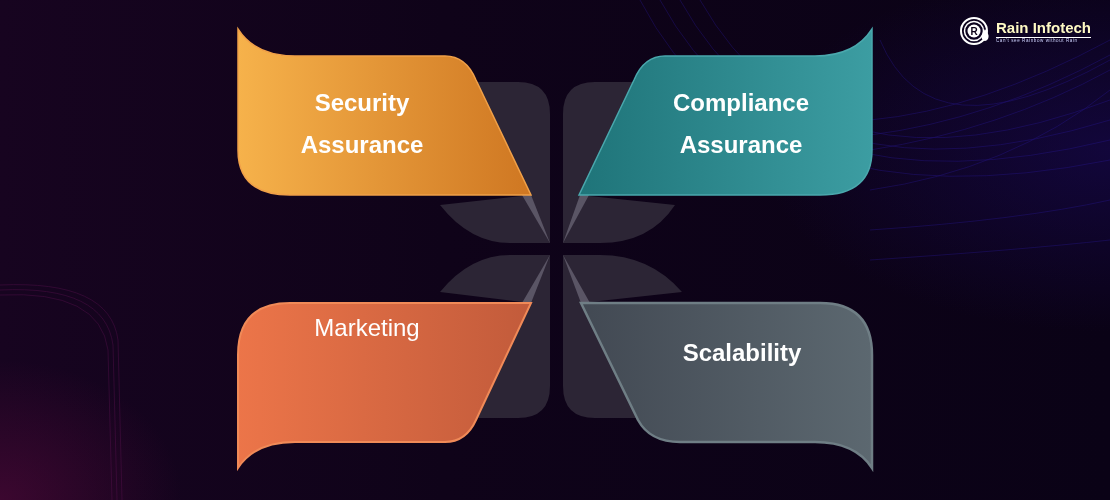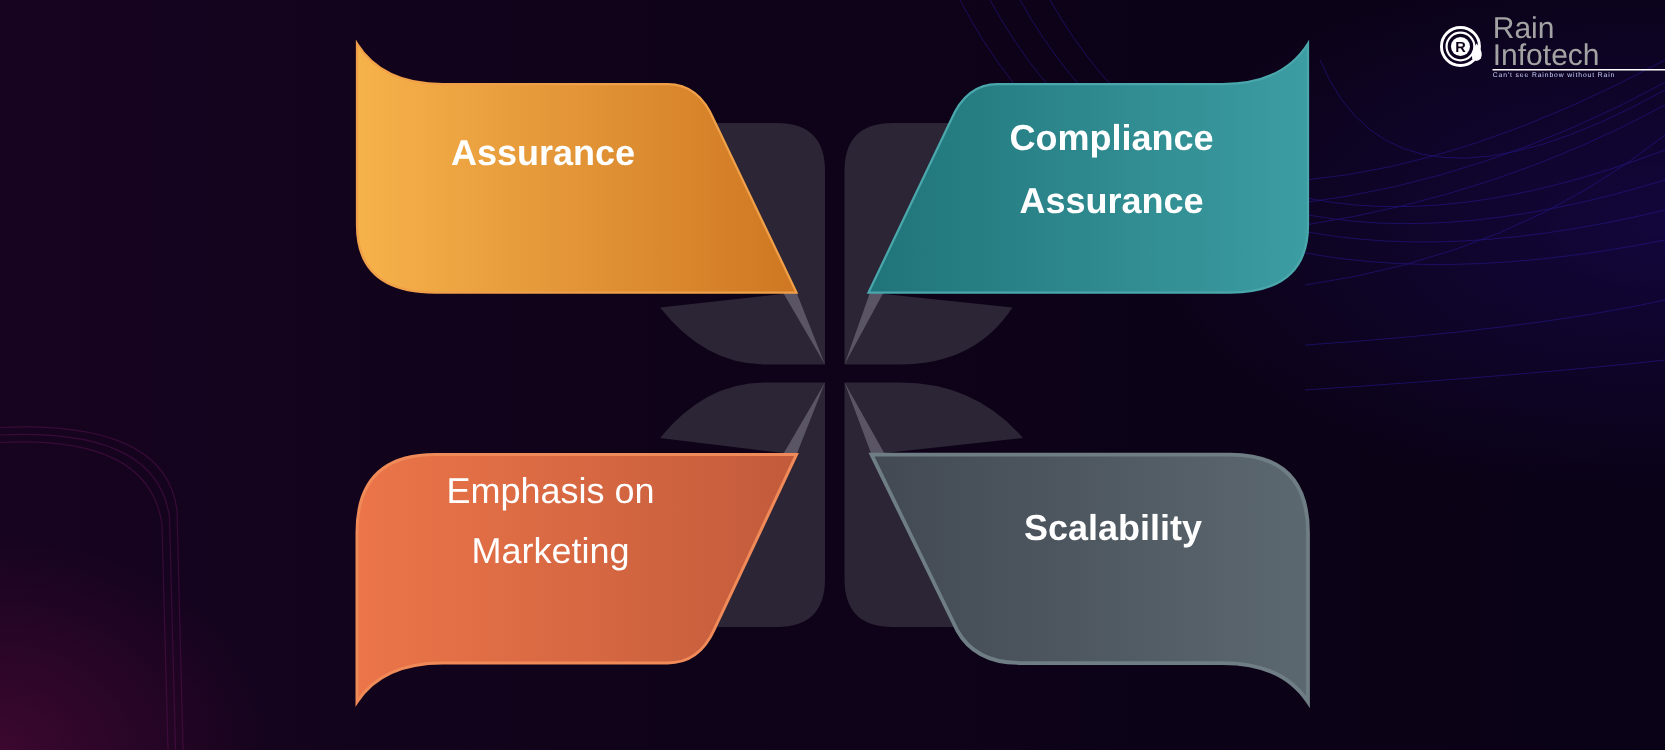--- a/index.html
+++ b/index.html
@@ -19,21 +19,21 @@
   .label {
     position: absolute; color: #ffffff; font-weight: bold; font-size: 24px;
     line-height: 42px; text-align: center; white-space: nowrap;
     font-family: "Liberation Sans", sans-serif;
   }
   .label.regular { font-weight: normal; line-height: 40px; }
   .logo {
     position: absolute; left: 960px; top: 14px; height: 34px; display: flex; align-items: center;
   }
   .logo-text { display: flex; flex-direction: column; margin-left: 4px; }
-  .logo-name { color: #a3a3a3; font-weight: normal; font-size: 20px; line-height: 18px; font-family: "Liberation Sans", sans-serif; }
+  .logo-name { color: #fef9c3; font-weight: bold; font-size: 15px; line-height: 18px; font-family: "Liberation Sans", sans-serif; }
   .logo-tag { color: #cfd3ff; font-size: 4.5px; letter-spacing: 0.6px; line-height: 6px; border-top: 1px solid #fff; font-family: "Liberation Sans", sans-serif; }
 </style>
 </head>
 <body>
 
 <div class="bg"></div>
 
 <svg class="scene" width="1110" height="500" viewBox="0 0 1110 500">
   <defs>
     <linearGradient id="gOrange" x1="0" y1="0" x2="1" y2="0">
@@ -91,28 +91,28 @@
     <path d="M581 303 L590 303 L563 255 Z"></path>
   </g>
 
   <path fill="url(#gOrange)" stroke="#f0a048" stroke-width="1.5" d="M238 29 Q255 56 295 56 L445 56 Q466 56 476 80 L531 195 L290 195 Q238 195 238 150 Z"></path>
   <path fill="url(#gTeal)" stroke="#4aa8ad" stroke-width="1.5" d="M872 29 Q855 56 815 56 L665 56 Q644 56 634 80 L579 195 L820 195 Q872 195 872 150 Z"></path>
   <path fill="url(#gCoral)" stroke="#f08a58" stroke-width="2" d="M531 303 L290 303 Q238 303 238 355 L238 468 Q255 442 295 442 L445 442 Q466 442 476 420 Z"></path>
   <path fill="url(#gGrey)" stroke="#6f7e85" stroke-width="2.5" d="M581 303 L820 303 Q872 303 872 355 L872 468 Q855 442 815 442 L680 442 Q650 442 638 420 Z"></path>
 </svg>
 
 <div class="label" style="left:282px; top:82px; width:160px;">
+  <div>Security</div>
   <div>Assurance</div>
 </div>
-<div class="label" style="left:651px; top:72px; width:180px;">
+<div class="label" style="left:651px; top:82px; width:180px;">
   <div>Compliance</div>
   <div>Assurance</div>
 </div>
 <div class="label regular" style="left:272px; top:308px; width:190px;">
-  <div>Emphasis on</div>
   <div>Marketing</div>
 </div>
 <div class="label" style="left:662px; top:332px; width:160px;">
   <div>Scalability</div>
 </div>
 
 <div class="logo">
   <svg width="32" height="32" viewBox="0 0 32 32">
     <circle cx="14" cy="16" r="13" fill="none" stroke="#fff" stroke-width="2"></circle>
     <circle cx="14" cy="16" r="9.5" fill="none" stroke="#fff" stroke-width="1.5"></circle>

